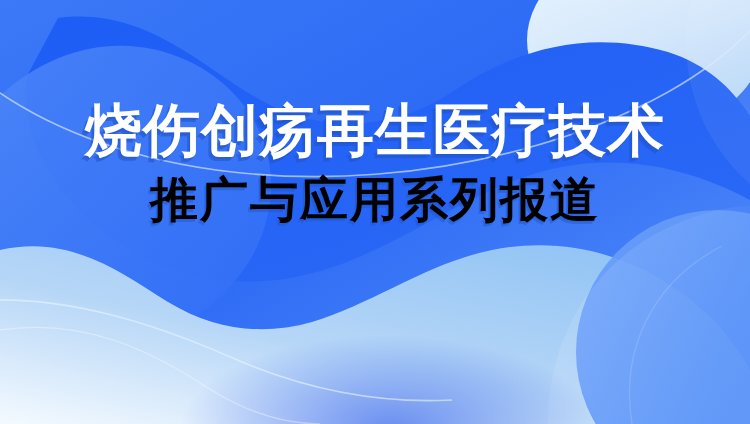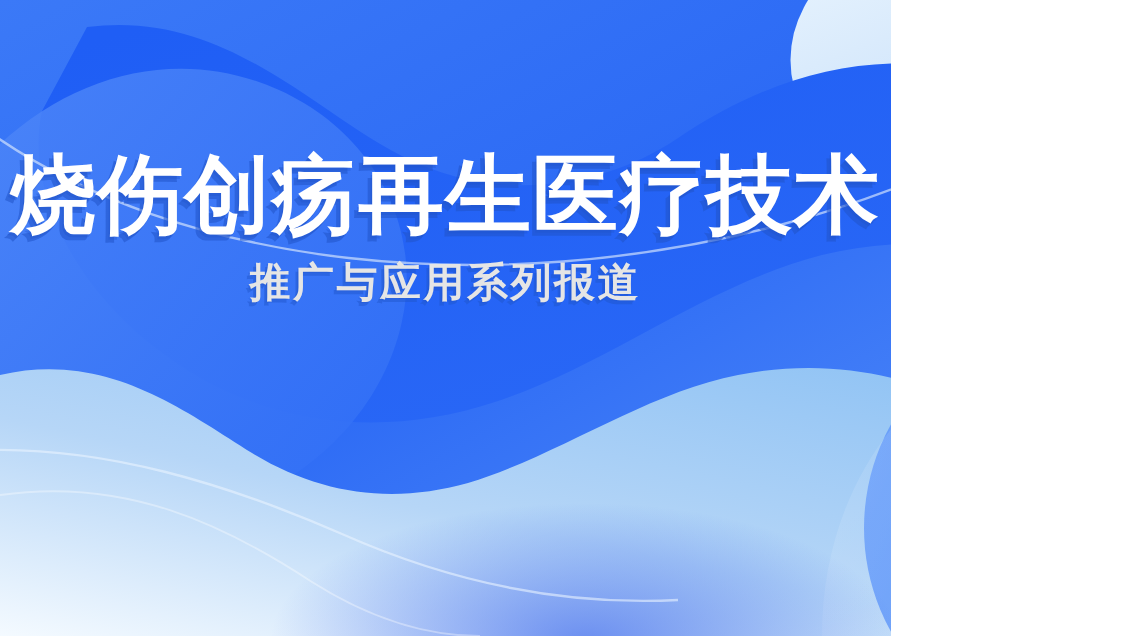--- a/index.html
+++ b/index.html
@@ -2,21 +2,21 @@
 <html><head>
 <meta charset="utf-8">
 <style>
   html, body {
     margin: 0;
     padding: 0;
     background: #ffffff;
   }
   #banner {
     position: relative;
-    width: 594px;
+    width: 750px;
     height: 424px;
     overflow: hidden;
     background: #2c6af5;
     font-family: "Liberation Sans", sans-serif;
     user-select: none;
   }
   #bg-svg {
     position: absolute;
     inset: 0;
     width: 750px;
@@ -42,23 +42,23 @@
     letter-spacing: 1px;
     white-space: nowrap;
     text-shadow:
       -3px 4px 0 rgba(32, 84, 200, 0.55),
       -1px 2px 0 rgba(32, 84, 200, 0.35);
   }
   .sub-title {
     margin-top: 14px;
     font-family: "DejaVu Sans", "Liberation Sans", sans-serif;
     font-weight: bold;
-    font-size: 27px;
+    font-size: 48px;
     line-height: 1.08;
-    color: #e5e5e5;
+    color: #000000;
     letter-spacing: 2px;
     white-space: nowrap;
     text-shadow:
       -2px 3px 0 rgba(32, 84, 200, 0.45),
       -1px 1px 0 rgba(32, 84, 200, 0.28);
   }
   .date-range {
     margin-top: 22px;
     font-family: "DejaVu Serif", "Liberation Serif", serif;
     font-weight: normal;

